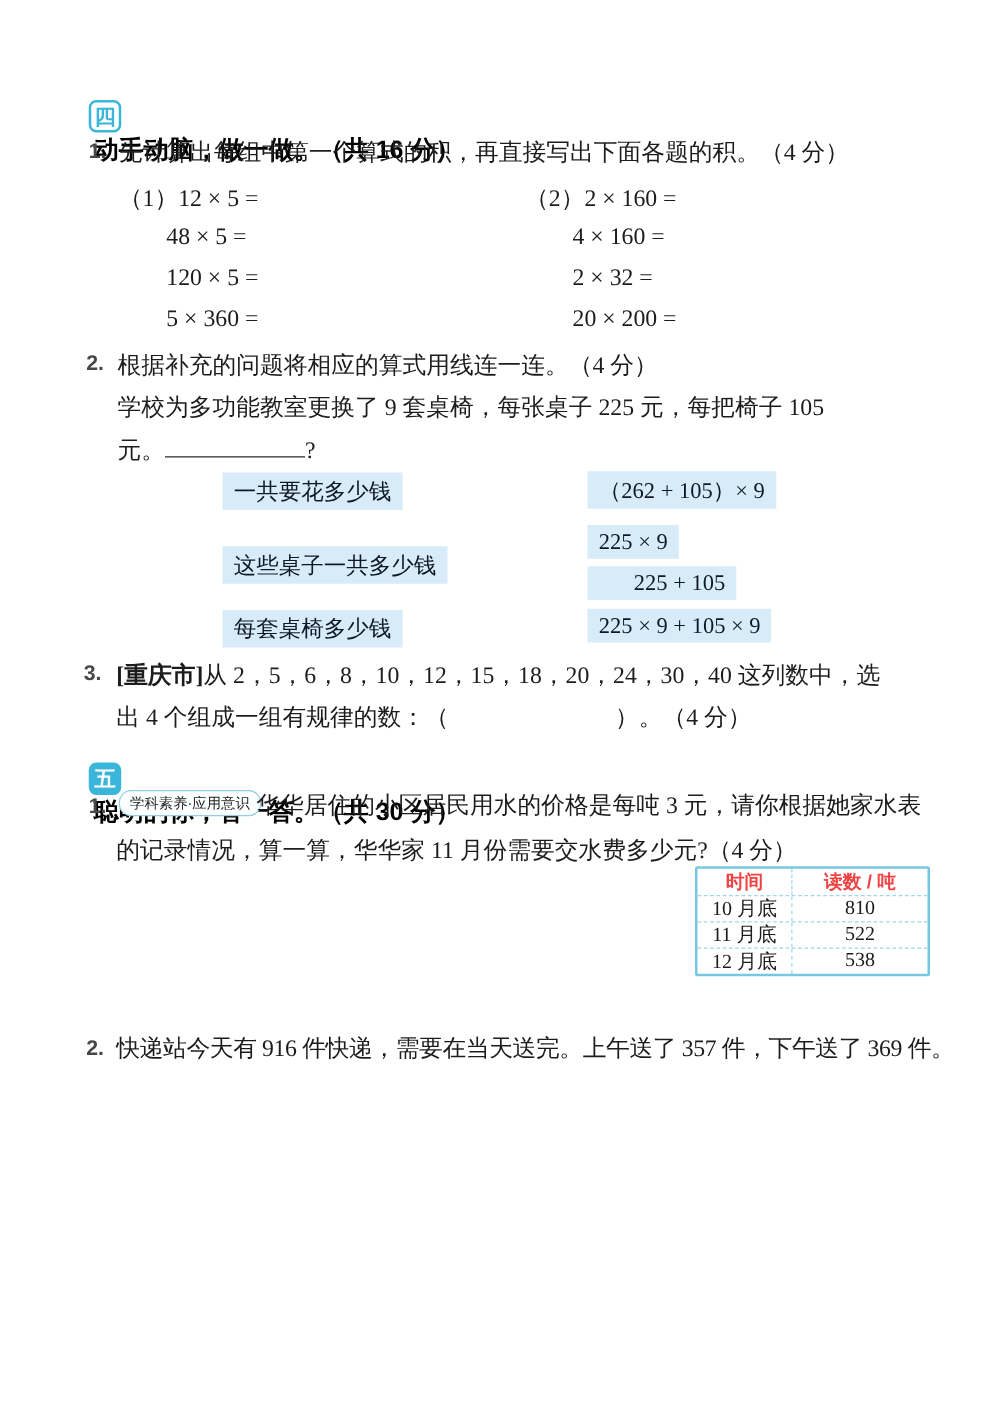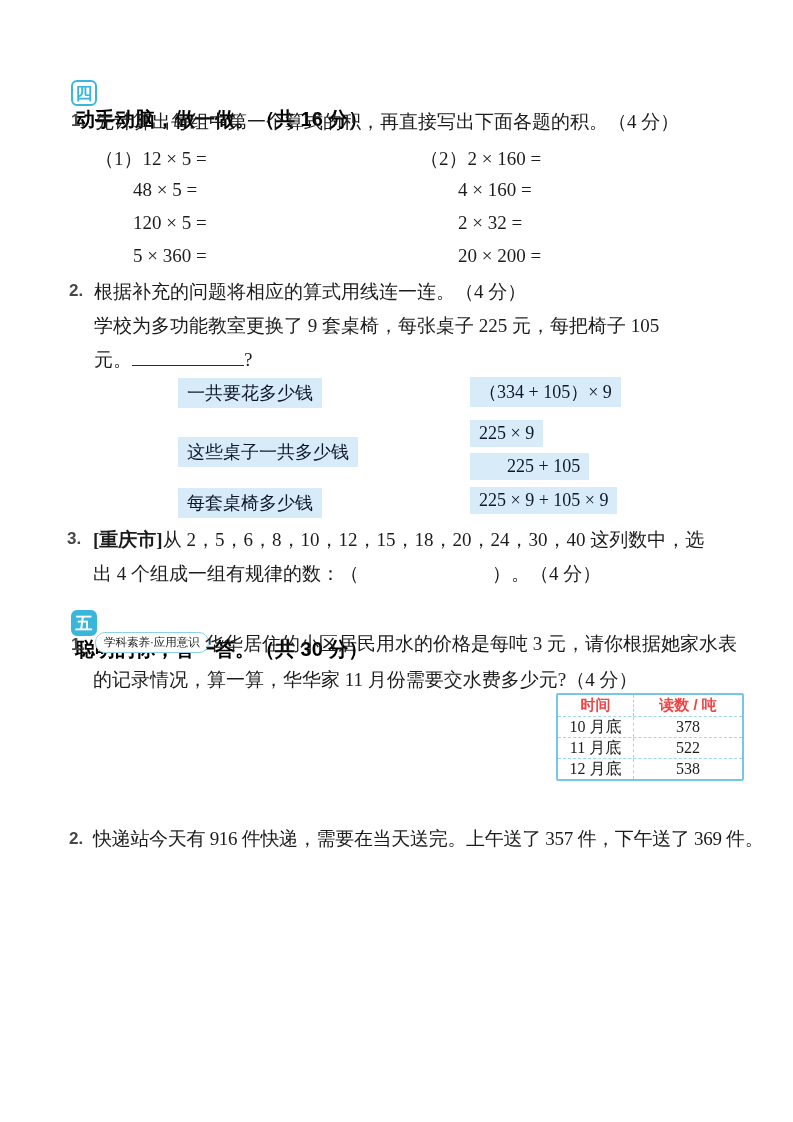--- a/index.html
+++ b/index.html
@@ -80,21 +80,21 @@
 
   <span class="abs num" style="left:69px; top:281px;">2.</span>
   <span class="abs serif" style="left:94px; top:279px;">根据补充的问题将相应的算式用线连一连。（4 分）</span>
   <span class="abs serif" style="left:94px; top:313px;">学校为多功能教室更换了 9 套桌椅，每张桌子 225 元，每把椅子 105</span>
   <span class="abs serif" style="left:94px; top:347px;"><span>元。</span><span class="blank"></span><span>?</span></span>
 
   <span class="abs hl" style="left:178px; top:378px;">一共要花多少钱</span>
   <span class="abs hl" style="left:178px; top:437px;">这些桌子一共多少钱</span>
   <span class="abs hl" style="left:178px; top:488px;">每套桌椅多少钱</span>
 
-  <span class="abs hl" style="left:470px; top:377px;">（334 + 105）× 9</span>
+  <span class="abs hl" style="left:470px; top:377px;">（262 + 105）× 9</span>
   <span class="abs hl" style="left:470px; top:420px;">225 × 9</span>
   <span class="abs hl" style="left:470px; top:453px;padding-left:37px;">225 + 105</span>
   <span class="abs hl" style="left:470px; top:487px;">225 × 9 + 105 × 9</span>
 
   <span class="abs num" style="left:67px; top:529px;">3.</span>
   <span class="abs serif" style="left:93px; top:527px;"><span style="font-weight:bold;">[重庆市]</span><span>从 2，5，6，8，10，12，15，18，20，24，30，40 这列数中，选</span></span>
   <span class="abs serif" style="left:93px; top:561px;">出 4 个组成一组有规律的数：（　　　　　　　）。（4 分）</span>
 
   <div class="abs" style="left:55px; top:592px;">
     <span class="badge badge-solid">五</span>
@@ -106,21 +106,21 @@
   <span class="abs serif" style="left:205px; top:631px;">华华居住的小区居民用水的价格是每吨 3 元，请你根据她家水表</span>
   <span class="abs serif" style="left:93px; top:667px;">的记录情况，算一算，华华家 11 月份需要交水费多少元?（4 分）</span>
 
   <div class="wtable">
     <div class="trow thead">
       <div class="tcell tc1">时间</div>
       <div class="tcell tc2">读数 / 吨</div>
     </div>
     <div class="trow">
       <div class="tcell tc1">10 月底</div>
-      <div class="tcell tc2">378</div>
+      <div class="tcell tc2">810</div>
     </div>
     <div class="trow">
       <div class="tcell tc1">11 月底</div>
       <div class="tcell tc2">522</div>
     </div>
     <div class="trow">
       <div class="tcell tc1">12 月底</div>
       <div class="tcell tc2">538</div>
     </div>
   </div>

